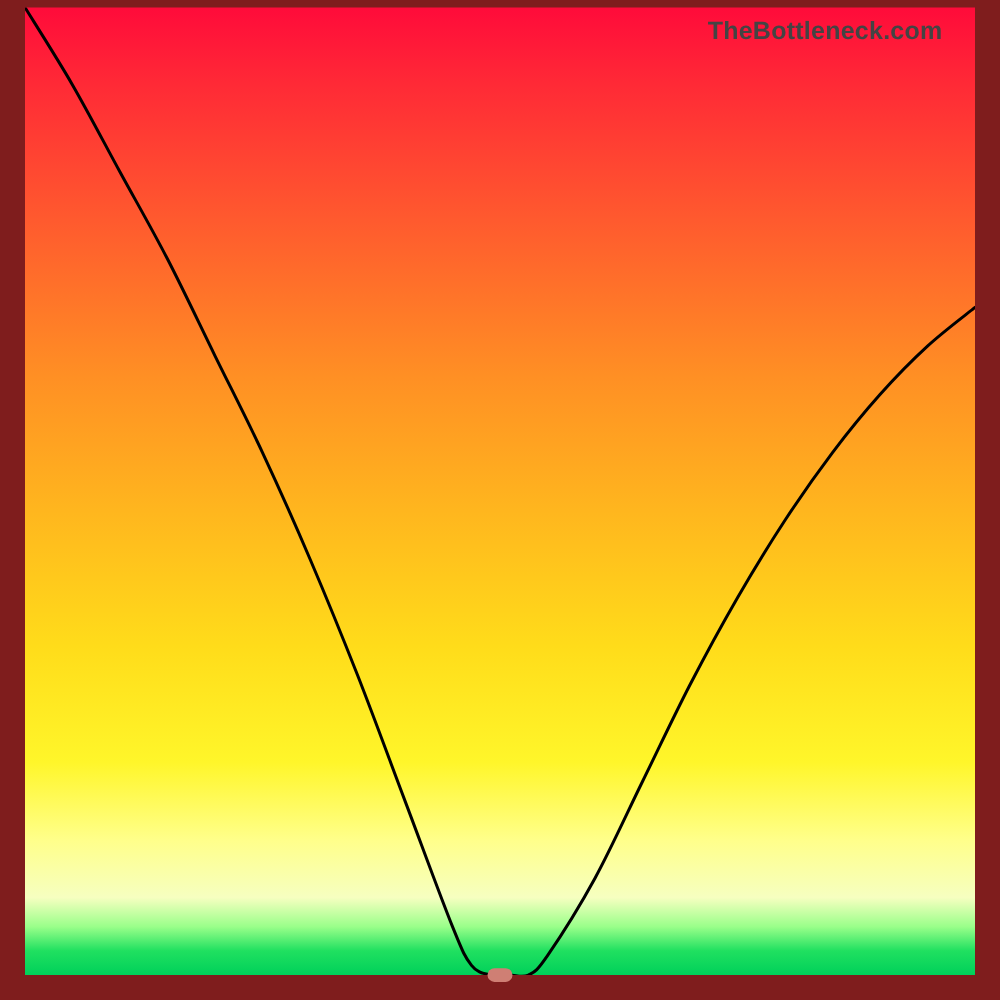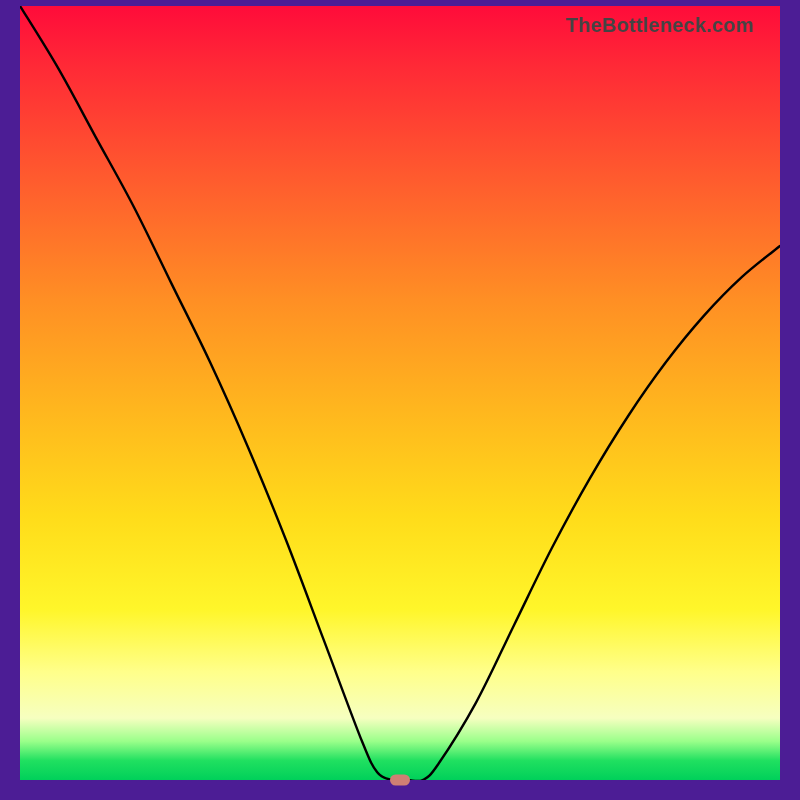--- a/index.html
+++ b/index.html
@@ -8,21 +8,21 @@
     width: 800px;
     height: 800px;
     background: #000;
     overflow: hidden;
     font-family: Arial, Helvetica, sans-serif;
   }
   .frame {
     position: relative;
     width: 800px;
     height: 800px;
-    background: #4c1d95;
+    background: #7f1d1d;
   }
   .plot {
     position: absolute;
     left: 20px;
     top: 6px;
     width: 760px;
     height: 774px;
     
     background: linear-gradient(
       to bottom,

